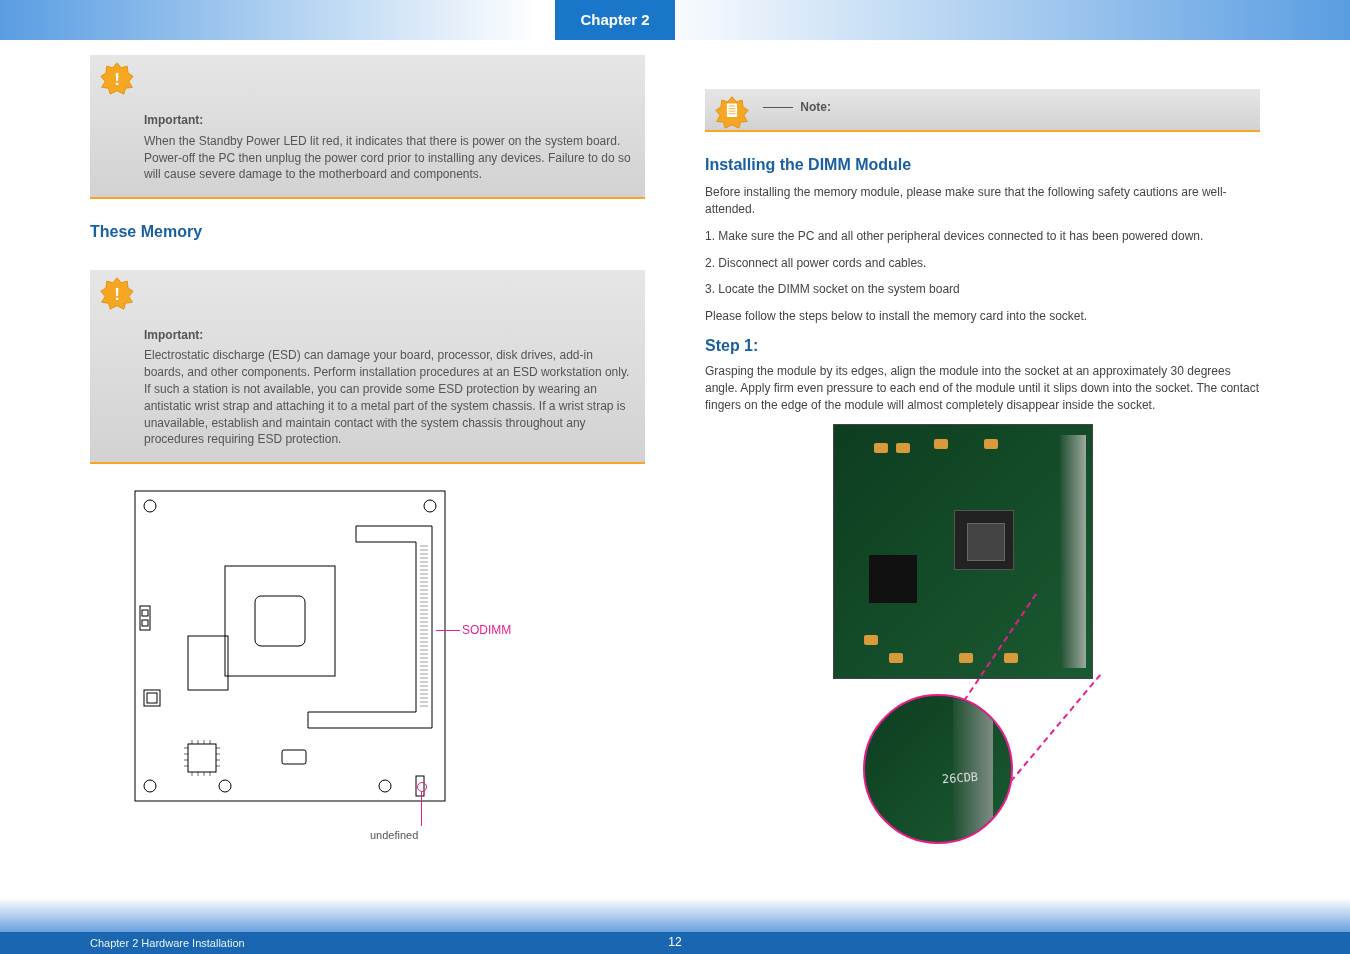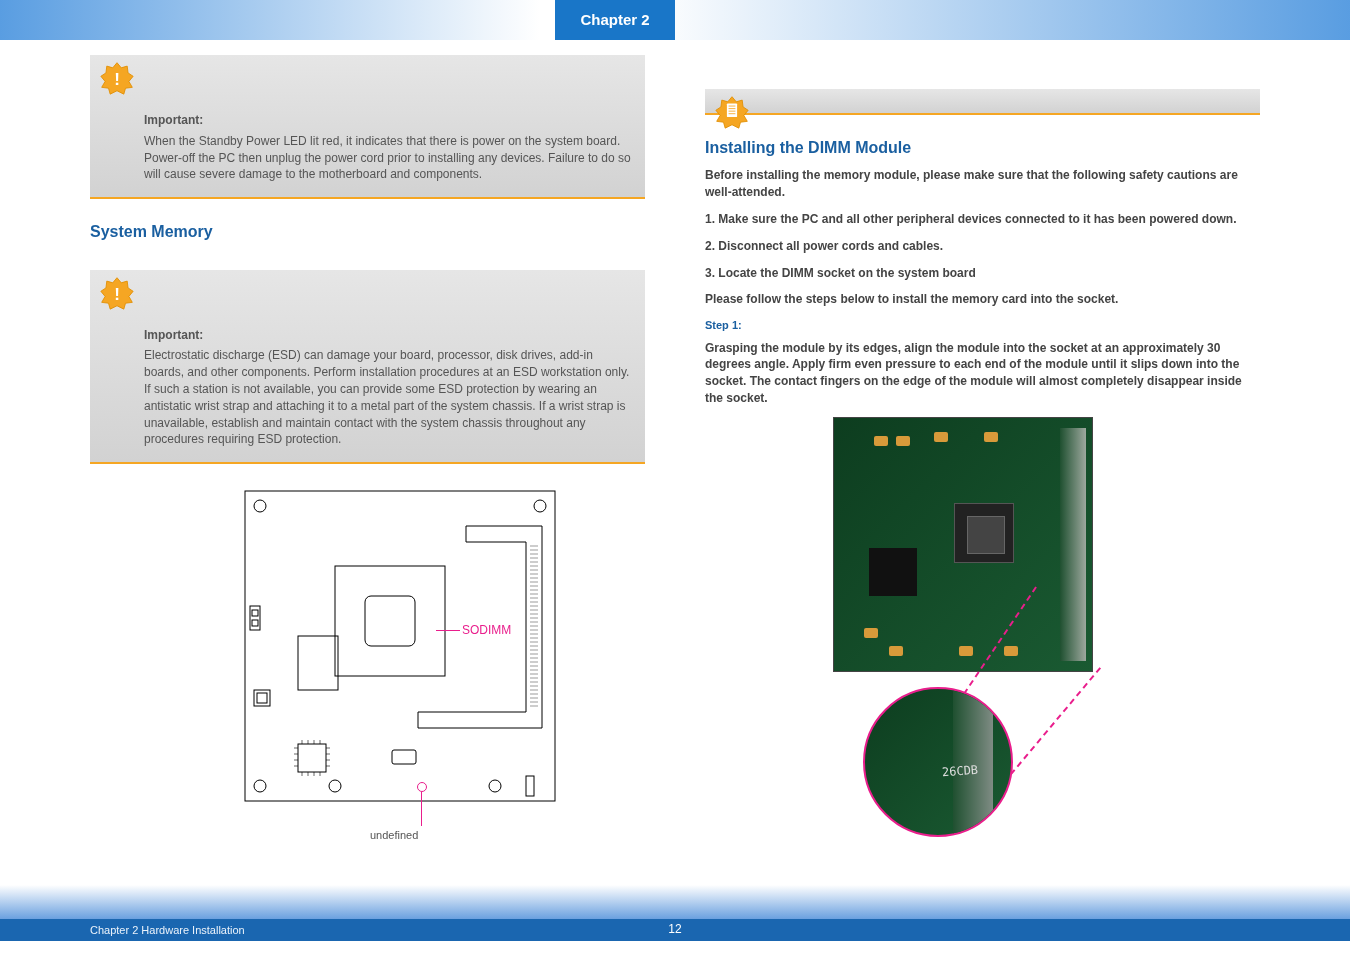--- a/index.html
+++ b/index.html
@@ -65,37 +65,35 @@
   .callout-icon svg { width: 34px; height: 34px; }
   .callout strong { font-weight: bold; }
   .callout .title { font-weight: bold; margin-bottom: 4px; margin-top: 47px; }
   .section-heading {
     font-size: 16px;
     font-weight: bold;
     color: #1a5fa0;
     margin: 6px 0 8px 0;
   }
   .subheading {
-    font-size: 11px;
+    font-size: 16px;
     font-weight: bold;
     color: #1a5fa0;
     margin: 10px 0 6px 0;
   }
   .bodytext {
     font-size: 12px;
     color: #444;
     margin-bottom: 10px;
-    font-weight: bold;
   }
   .diagram-wrap {
     position: relative;
     width: 430px;
     height: 360px;
     margin: 10px 0 0 40px;
-    text-align: right;
   }
   .pcb-outline {
     stroke: #000;
     stroke-width: 1;
     fill: none;
   }
   .label-sodimm {
     position: absolute;
     left: 332px; top: 136px;
     font-size: 12px;
@@ -162,21 +160,21 @@
   .mag-edge { position:absolute; right:18px; top:0; bottom:0; width:40px; background:linear-gradient(to right,#1f5030,#7f8c84); }
   .mag-label { position:absolute; right:32px; bottom:55px; color:#ddd; font-family:monospace; font-size:12px; transform:rotate(-4deg); }
   .zoom-dash1, .zoom-dash2 {
     position: absolute; border-top: 2px dashed #e91e8c;
     transform-origin: left center;
   }
   .zoom-dash1 { left:108px; top:310px; width:170px; transform: rotate(-56deg); }
   .zoom-dash2 { left:158px; top:380px; width:170px; transform: rotate(-50deg); }
   .bottom-strip {
     position: absolute;
-    left: 0; right: 0; bottom: 13px;
+    left: 0; right: 0; bottom: 0;
     height: 60px;
   }
   .bot-grad {
     position: absolute; left: 0; right: 0; bottom: 22px; height: 34px;
     background: linear-gradient(to top, rgba(90,150,220,0.9), rgba(90,150,220,0));
   }
   .bot-bar {
     position: absolute; left: 0; right: 0; bottom: 0; height: 22px;
     background: #1a66b0;
   }
@@ -207,21 +205,21 @@
       <div class="callout-icon">
         <svg viewBox="0 0 40 40">
             <polygon points="20,2 25,8 32,6 33,14 39,18 34,24 38,31 30,32 28,39 20,35 12,39 10,32 2,31 6,24 1,18 7,14 8,6 15,8" fill="#f5a623" stroke="#e08e00" stroke-width="1"></polygon>
             <text x="20" y="28" text-anchor="middle" font-size="20" font-weight="bold" fill="#fff">!</text>
           </svg>
       </div>
       <div class="title">Important:</div>
       <div>When the Standby Power LED lit red, it indicates that there is power on the system board. Power-off the PC then unplug the power cord prior to installing any devices. Failure to do so will cause severe damage to the motherboard and components.</div>
     </div>
 
-    <div class="section-heading">System Memory</div>
+    <div class="section-heading">These Memory</div>
 
     <div class="callout" style="margin-top:26px;">
       <div class="callout-icon">
         <svg viewBox="0 0 40 40">
             <polygon points="20,2 25,8 32,6 33,14 39,18 34,24 38,31 30,32 28,39 20,35 12,39 10,32 2,31 6,24 1,18 7,14 8,6 15,8" fill="#f5a623" stroke="#e08e00" stroke-width="1"></polygon>
             <text x="20" y="28" text-anchor="middle" font-size="20" font-weight="bold" fill="#fff">!</text>
           </svg>
       </div>
       <div class="title">Important:</div>
       <div>Electrostatic discharge (ESD) can damage your board, processor, disk drives, add-in boards, and other components. Perform installation procedures at an ESD workstation only. If such a station is not available, you can provide some ESD protection by wearing an antistatic wrist strap and attaching it to a metal part of the system chassis. If a wrist strap is unavailable, establish and maintain contact with the system chassis throughout any procedures requiring ESD protection.</div>
@@ -337,20 +335,24 @@
       <div class="callout-icon">
         <svg viewBox="0 0 40 40">
             <polygon points="20,2 25,8 32,6 33,14 39,18 34,24 38,31 30,32 28,39 20,35 12,39 10,32 2,31 6,24 1,18 7,14 8,6 15,8" fill="#f5a623" stroke="#e08e00" stroke-width="1"></polygon>
             <rect x="14" y="10" width="12" height="16" fill="#fff" rx="1"></rect>
             <line x1="16" y1="13" x2="24" y2="13" stroke="#f5a623" stroke-width="1"></line>
             <line x1="16" y1="16" x2="24" y2="16" stroke="#f5a623" stroke-width="1"></line>
             <line x1="16" y1="19" x2="24" y2="19" stroke="#f5a623" stroke-width="1"></line>
             <line x1="16" y1="22" x2="24" y2="22" stroke="#f5a623" stroke-width="1"></line>
           </svg>
       </div>
+      <div>
+        <span class="note-title-line"></span>
+        <strong>Note:</strong>
+      </div>
     </div>
 
     <div class="section-heading">Installing the DIMM Module</div>
 
     <div class="bodytext">Before installing the memory module, please make sure that the following safety cautions are well-attended.</div>
     <div class="bodytext">1. Make sure the PC and all other peripheral devices connected to it has been powered down.</div>
     <div class="bodytext">2. Disconnect all power cords and cables.</div>
     <div class="bodytext">3. Locate the DIMM socket on the system board</div>
 
     <div class="bodytext">Please follow the steps below to install the memory card into the socket.</div>

